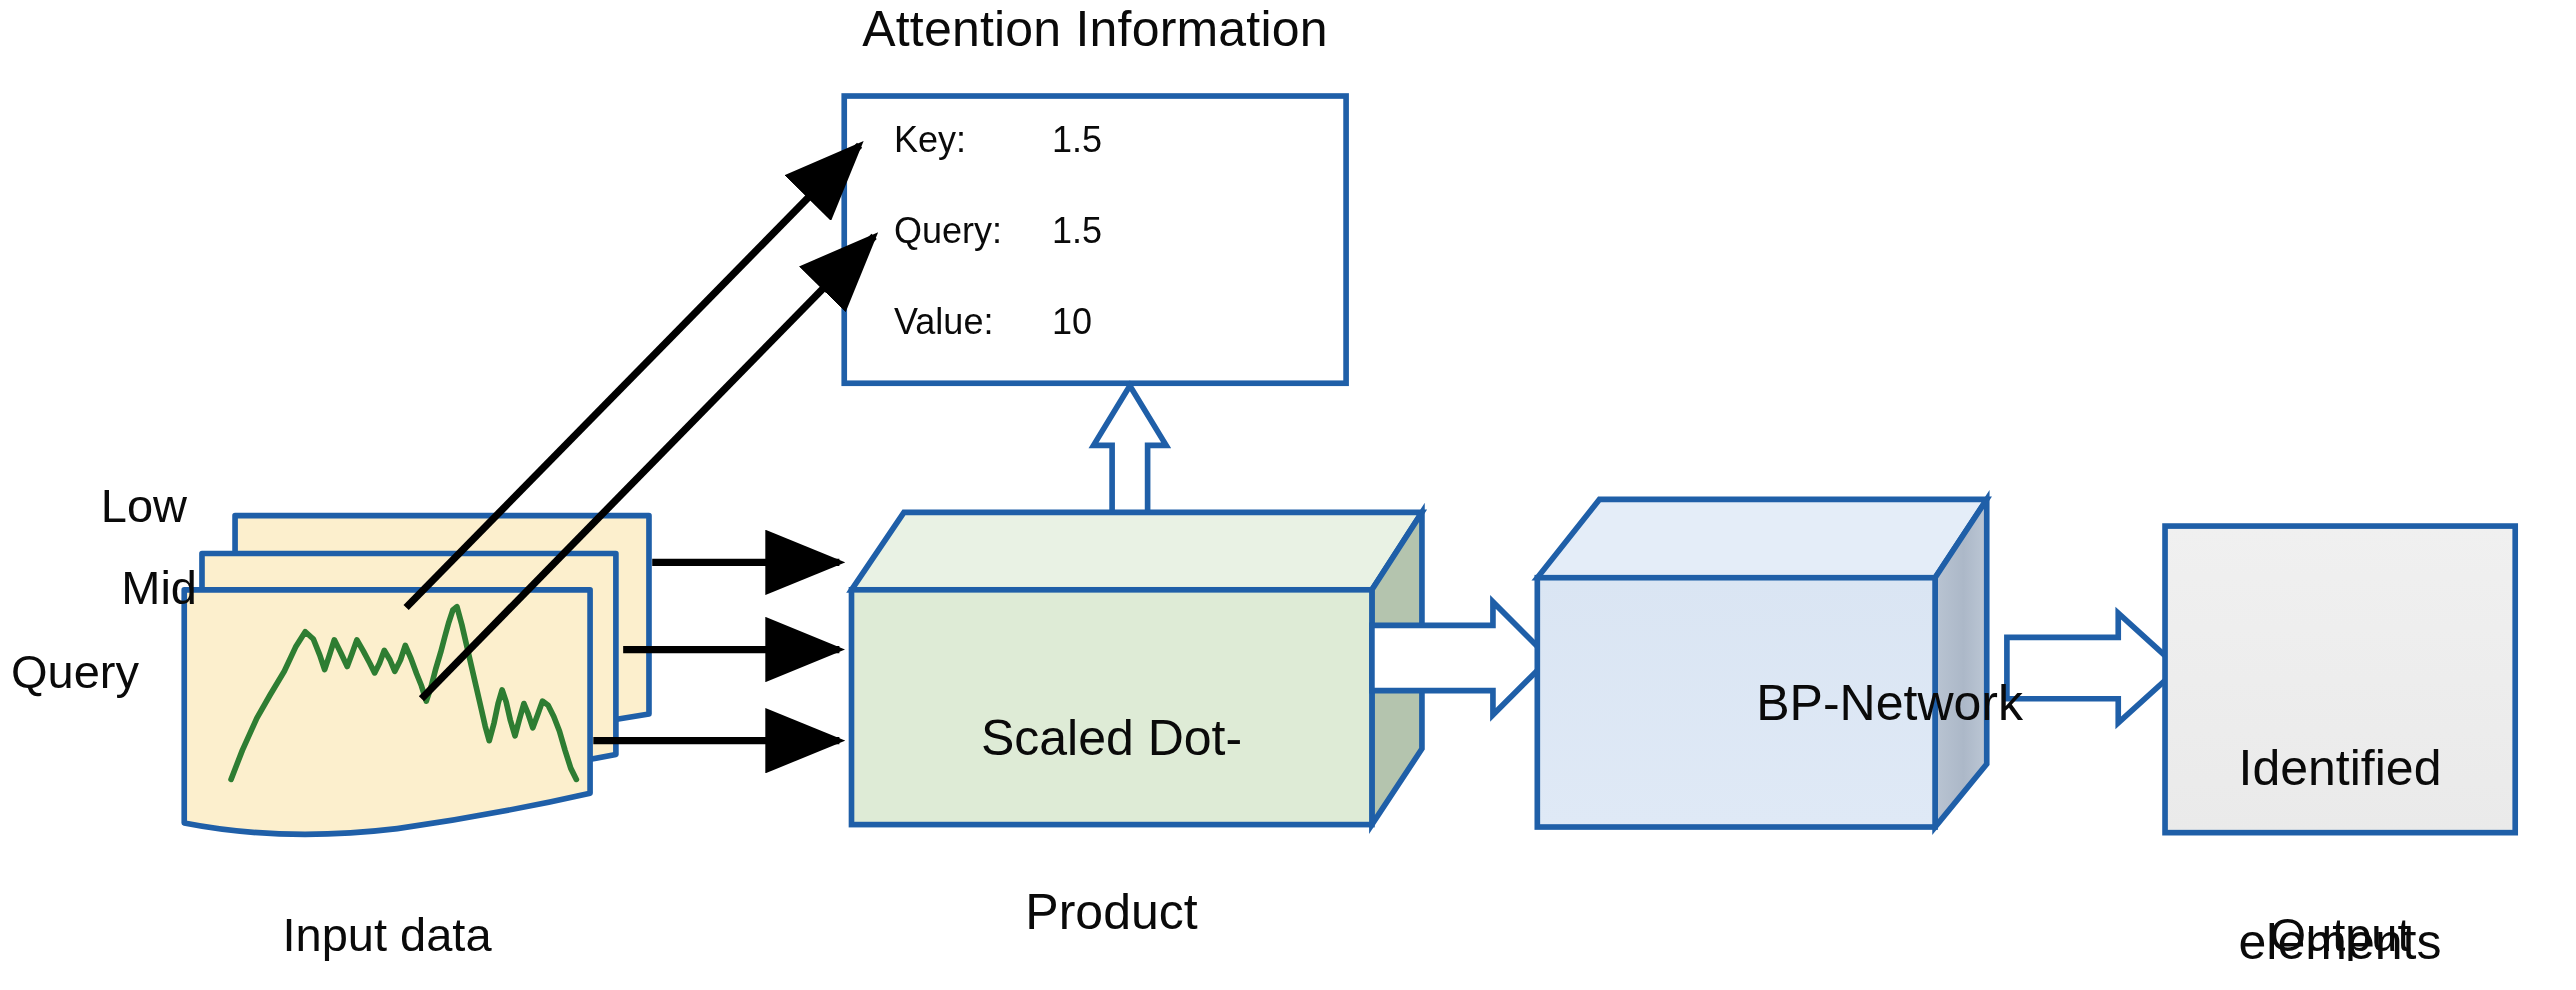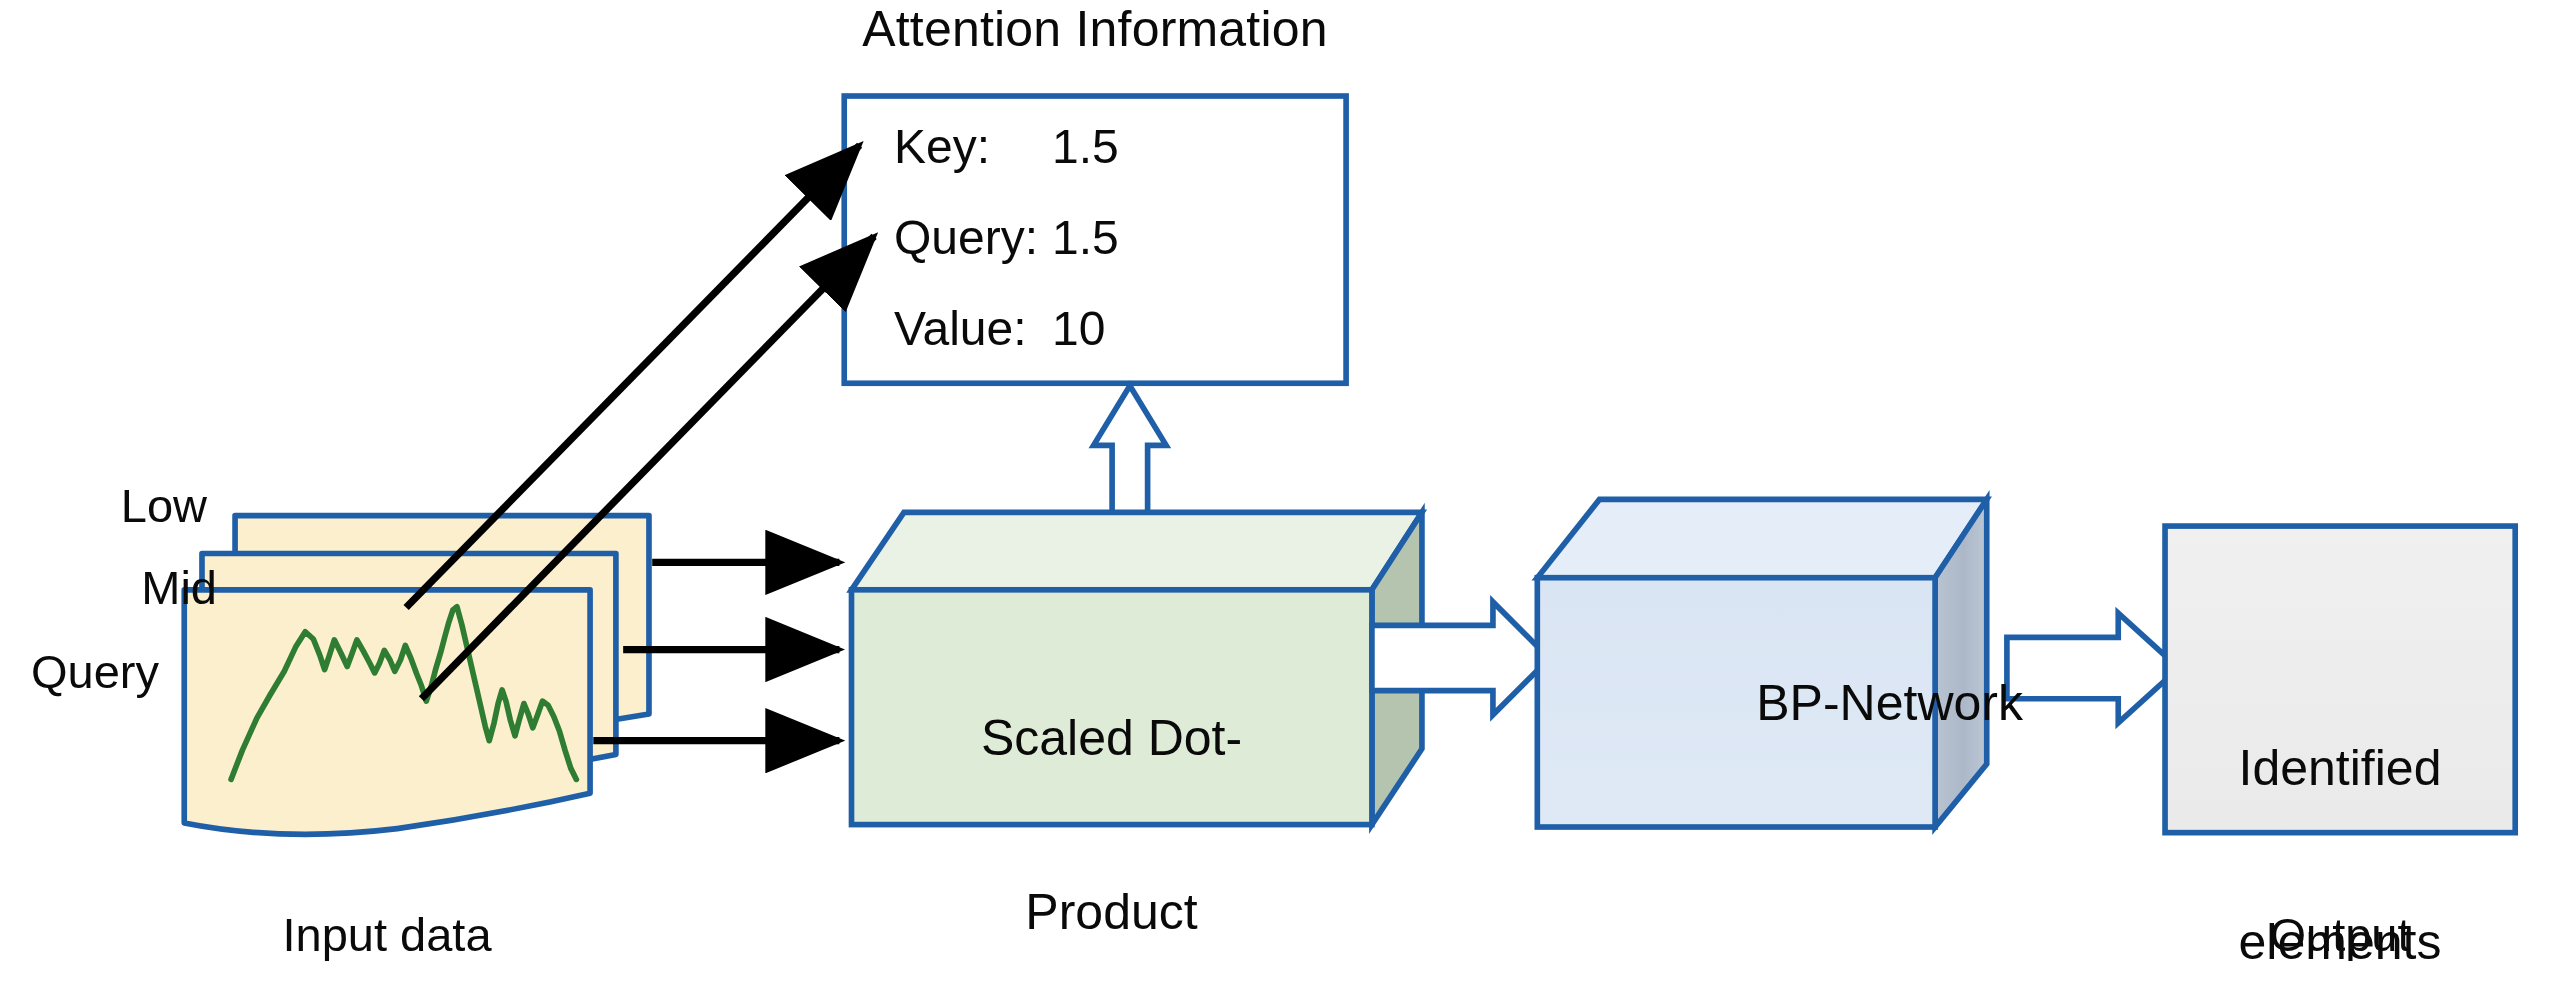--- a/index.html
+++ b/index.html
@@ -2,23 +2,23 @@
 <html style="font-size:13px"><head>
 <meta charset="utf-8">
 <style>
   html,body{margin:0;padding:0;background:#ffffff;}
   body{width:2576px;height:990px;position:relative;overflow:hidden;
        font-family:"Liberation Sans","DejaVu Sans",sans-serif;color:#000;}
   #stage{position:absolute;left:0;top:0;width:2576px;height:990px;border-radius:26px;}
   svg.layer{position:absolute;left:0;top:0;width:2576px;height:990px;overflow:visible;}
   .txt{position:absolute;white-space:pre;color:#0a0a0a;font-weight:400;}
   .ctr{text-align:center;}
-  .right{text-align:right;padding-left:20px;}
+  .right{text-align:right;}
   .ttl{font-size:50px;letter-spacing:0.2px;}
-  .kv{font-size:48px;}
+  .kv{font-size:36px;}
   .boxlabel{font-size:50px;line-height:1.16;}
   .caption{font-size:47px;}
   .tier{font-size:47px;}
 </style>
 </head>
 <body>
 
 <div id="stage">
 
   <svg class="layer" viewBox="0 0 3192 1227">

